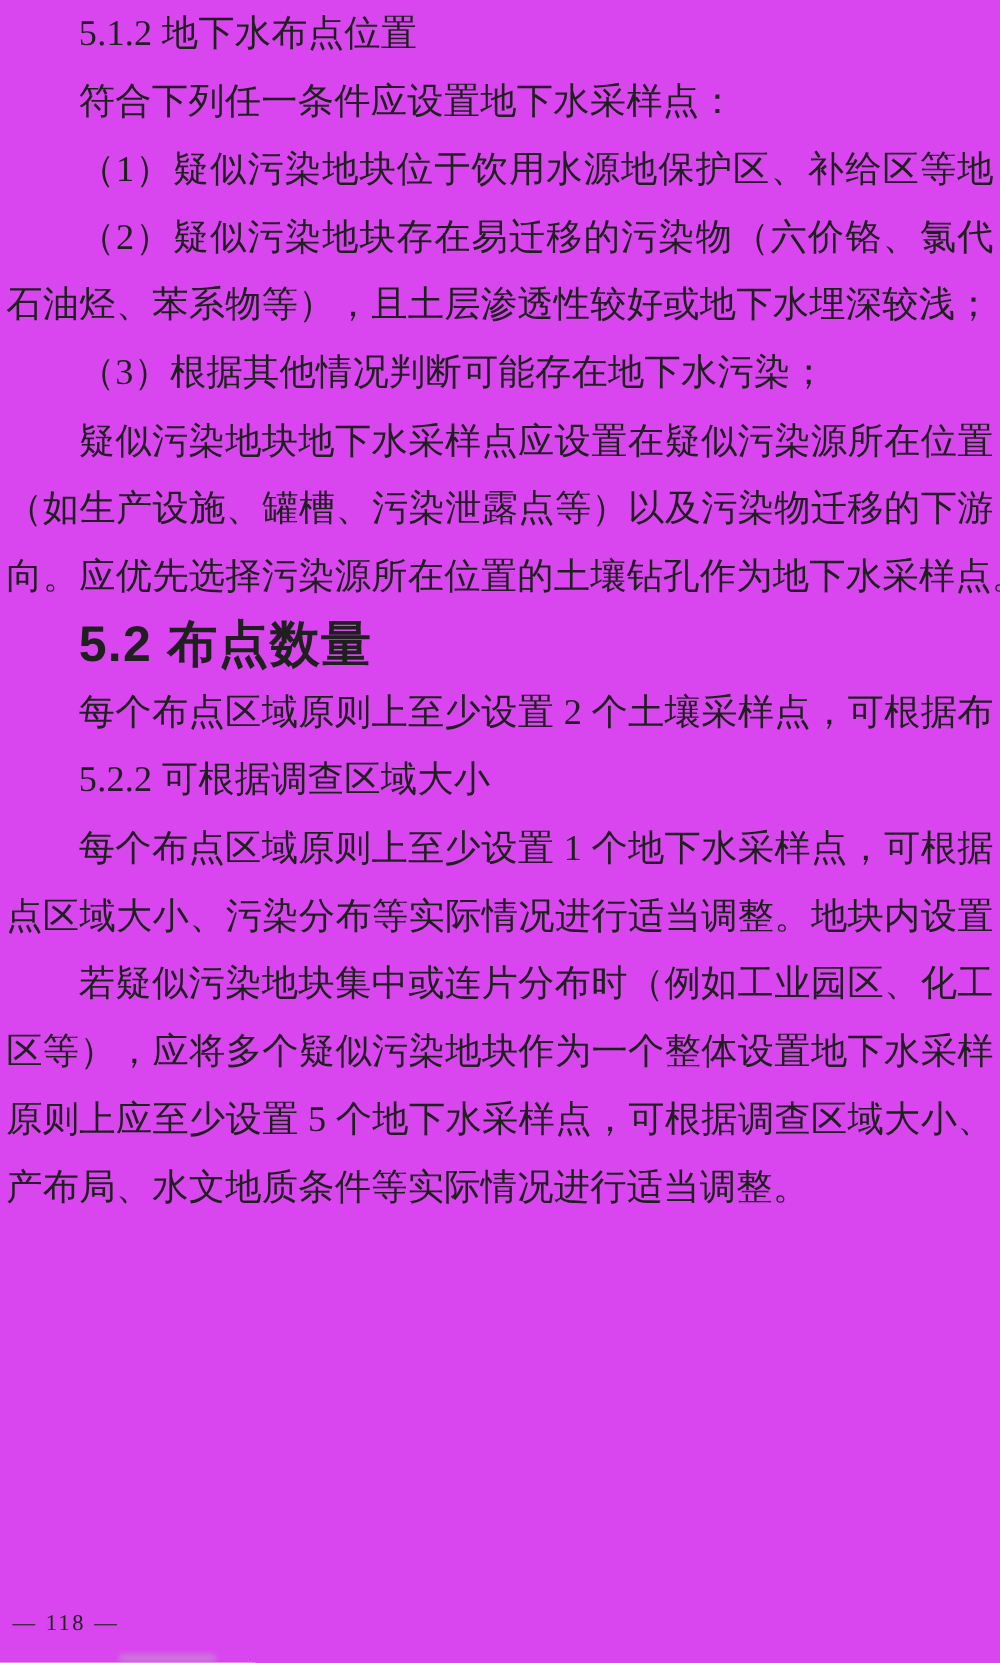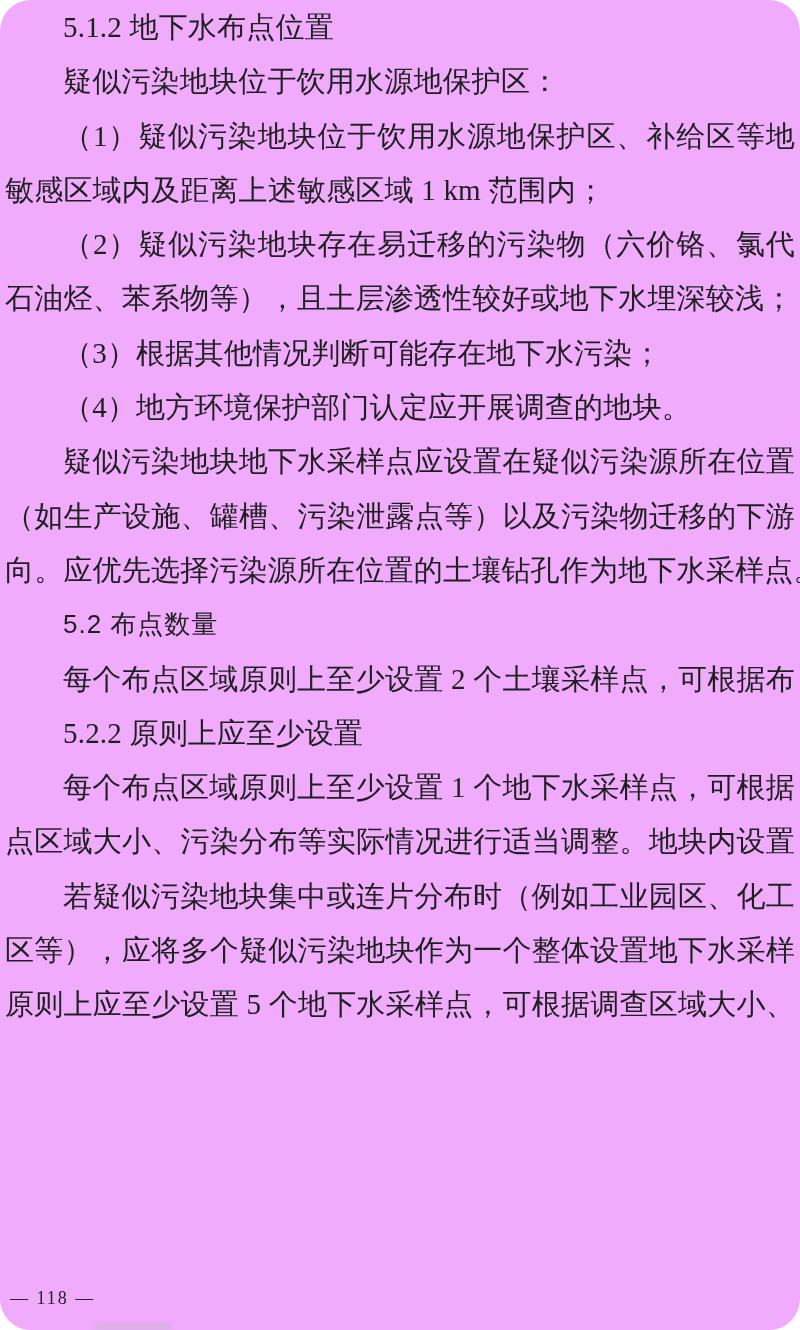--- a/index.html
+++ b/index.html
@@ -1,24 +1,23 @@
 <!DOCTYPE html>
 <html><head>
 <meta charset="utf-8">
 <style>
   html, body { margin: 0; padding: 0; }
   .page {
     position: relative;
     width: 800px;
     height: 1330px;
-    background: #f0abfc;
+    background: #d946ef;
     overflow: hidden;
     font-family: "Liberation Serif", "DejaVu Serif", serif;
     color: #1f1f1f;
-    border-radius: 31px;
   }
   .content {
     position: absolute;
     left: 5px;
     top: 0;
     width: 790px;
   }
   .ln {
     height: 54.3px;
     line-height: 54.3px;
@@ -28,23 +27,23 @@
     letter-spacing: 0.2px;
   }
   .ln.full {
     white-space: normal;
     text-align: justify;
     text-align-last: justify;
     overflow: hidden;
   }
   .ln.ind { text-indent: 58px; }
   .ln.hbold {
-    font-weight: 400;
+    font-weight: 700;
     font-family: "Liberation Sans", "DejaVu Sans", sans-serif;
-    font-size: 26px;
+    font-size: 40px;
     letter-spacing: 1px;
   }
   .footer {
     position: absolute;
     left: 10px;
     top: 1288px;
     font-size: 18px;
     letter-spacing: 2px;
     color: #222222;
   }
@@ -59,35 +58,34 @@
     border-radius: 3px;
     filter: blur(2px);
   }
 </style>
 </head>
 <body>
 
 <div class="page">
   <div class="content">
     <div class="ln ind">5.1.2 地下水布点位置</div>
-    <div class="ln ind">疑似污染地块位于饮用水源地保护区：</div>
+    <div class="ln ind">符合下列任一条件应设置地下水采样点：</div>
     <div class="ln ind full">（1）疑似污染地块位于饮用水源地保护区、补给区等地下水</div>
-    <div class="ln">敏感区域内及距离上述敏感区域 1 km 范围内；</div>
     <div class="ln ind full">（2）疑似污染地块存在易迁移的污染物（六价铬、氯代烃、</div>
     <div class="ln">石油烃、苯系物等），且土层渗透性较好或地下水埋深较浅；</div>
     <div class="ln ind">（3）根据其他情况判断可能存在地下水污染；</div>
-    <div class="ln ind">（4）地方环境保护部门认定应开展调查的地块。</div>
     <div class="ln ind full">疑似污染地块地下水采样点应设置在疑似污染源所在位置</div>
     <div class="ln full">（如生产设施、罐槽、污染泄露点等）以及污染物迁移的下游方</div>
     <div class="ln">向。应优先选择污染源所在位置的土壤钻孔作为地下水采样点。</div>
     <div class="ln ind hbold">5.2 布点数量</div>
     <div class="ln ind full">每个布点区域原则上至少设置 2 个土壤采样点，可根据布点</div>
-    <div class="ln ind">5.2.2 原则上应至少设置</div>
+    <div class="ln ind">5.2.2 可根据调查区域大小</div>
     <div class="ln ind full">每个布点区域原则上至少设置 1 个地下水采样点，可根据布</div>
     <div class="ln full">点区域大小、污染分布等实际情况进行适当调整。地块内设置三</div>
     <div class="ln ind full">若疑似污染地块集中或连片分布时（例如工业园区、化工园</div>
     <div class="ln full">区等），应将多个疑似污染地块作为一个整体设置地下水采样点，</div>
     <div class="ln full">原则上应至少设置 5 个地下水采样点，可根据调查区域大小、生</div>
+    <div class="ln">产布局、水文地质条件等实际情况进行适当调整。</div>
   </div>
 
   <div class="footer">— 118 —</div>
   <div class="smudge"></div>
 </div>
 
 </body></html>

